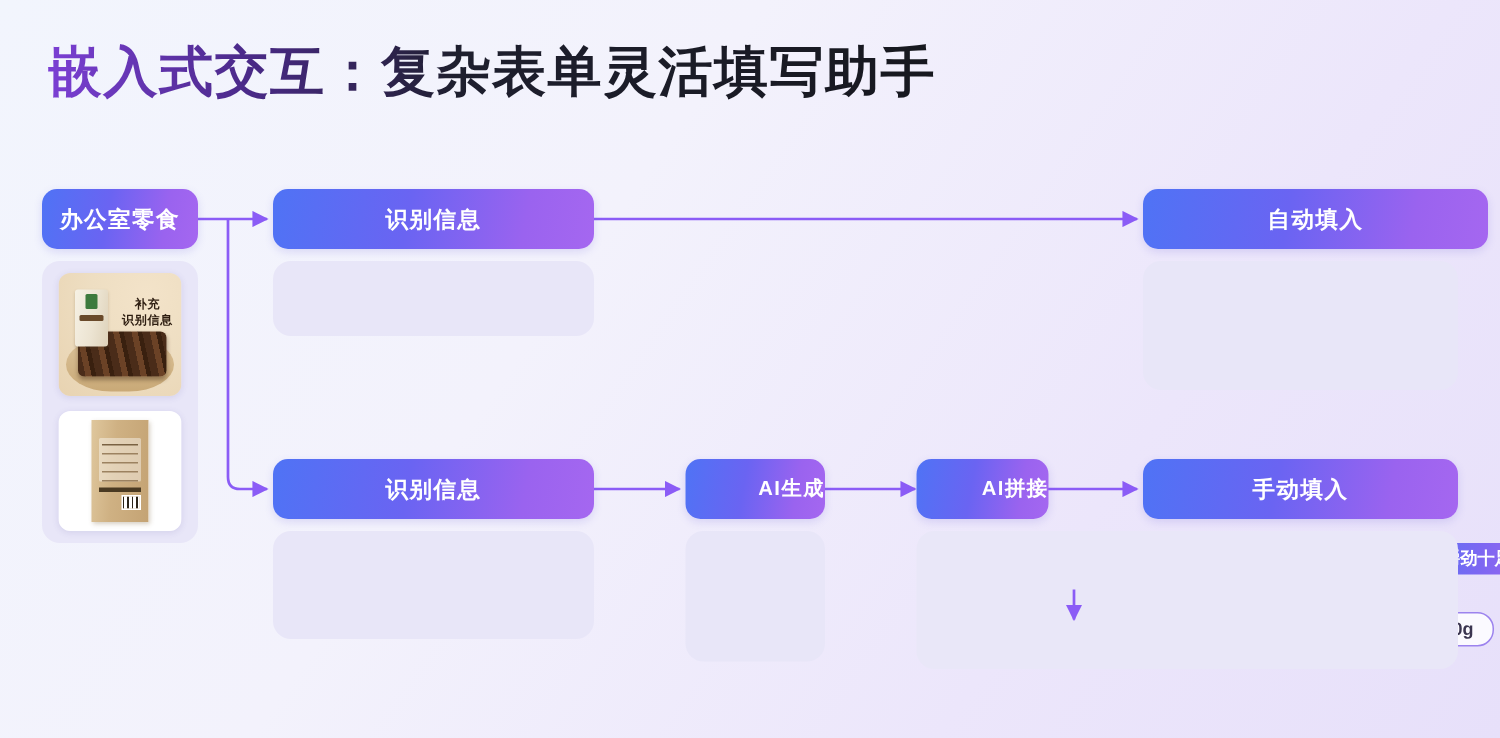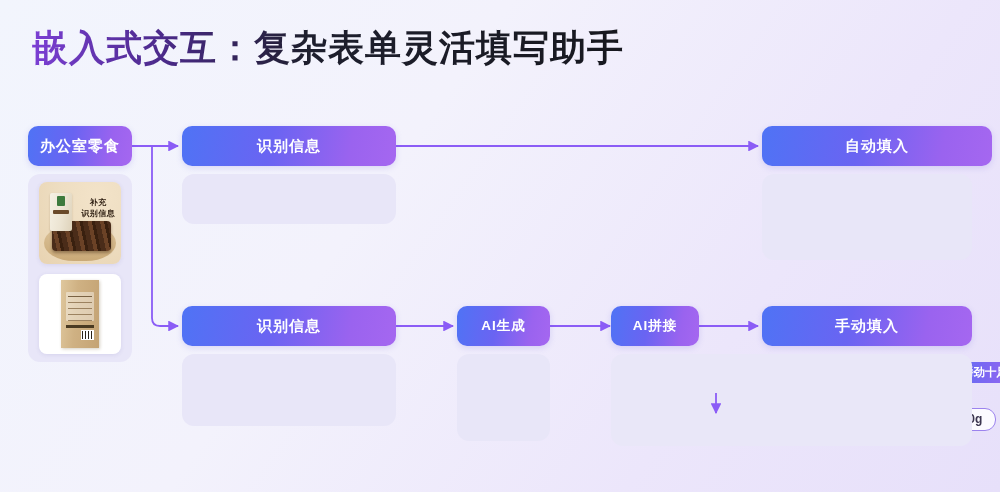--- a/index.html
+++ b/index.html
@@ -43,21 +43,21 @@
     justify-content: center;
     border-radius: 10px;
     color: #ffffff;
     font-size: 15px;
     font-weight: bold;
     letter-spacing: 1px;
     background: linear-gradient(100deg, #4f73f5 0%, #6a64f2 42%, #9a63ef 78%, #a567f0 100%);
     box-shadow: 0 2px 6px rgba(98, 86, 214, 0.18);
     z-index: 4;
   }
-  .node.small { font-size: 13.5px; }
+  .node.small { font-size: 13.5px; justify-content: flex-end; }
 
   
   .panel {
     position: absolute;
     border-radius: 12px;
     background: #e8e6f8;
     z-index: 2;
   }
   .panel.lighter { background: #e9e7f8; }
 

